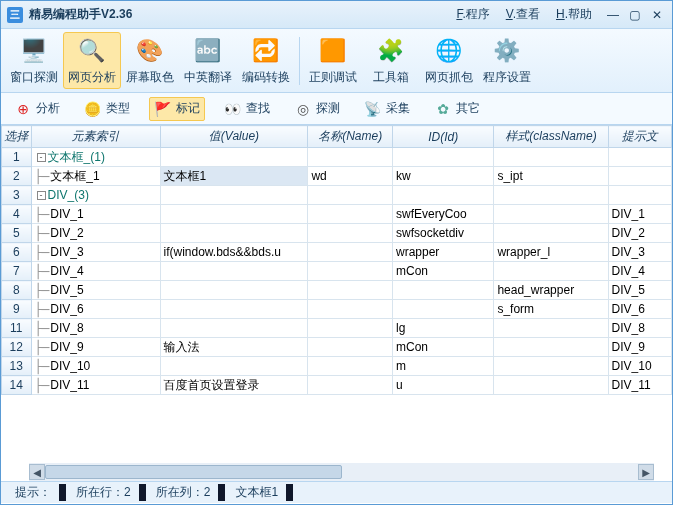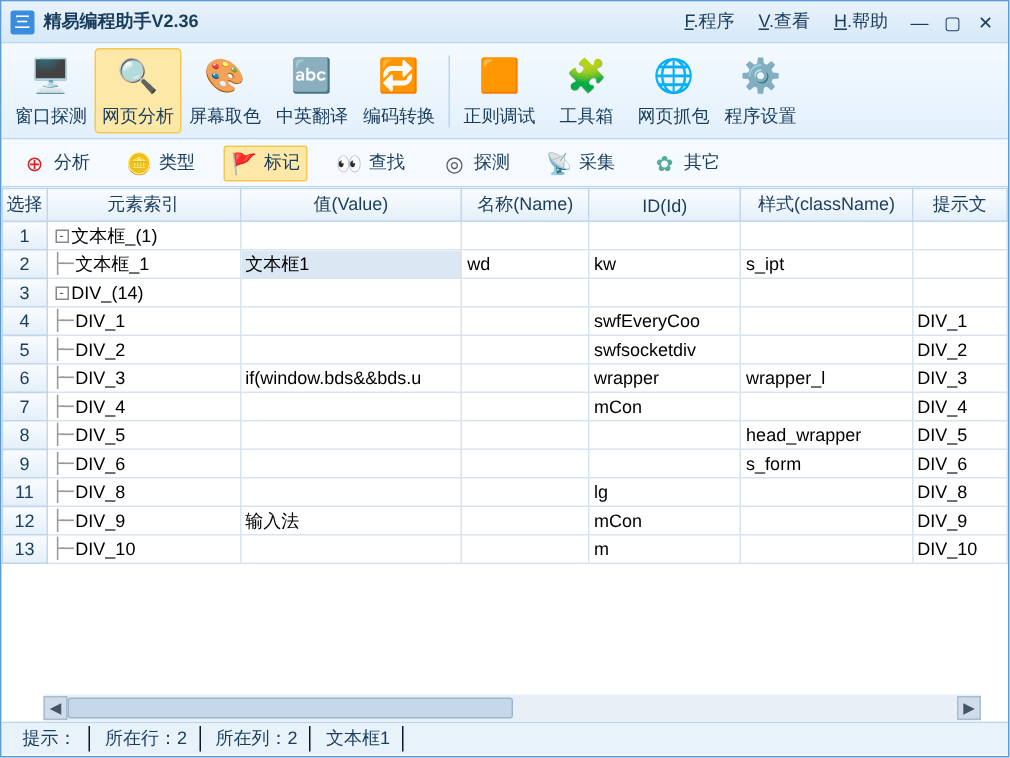--- a/index.html
+++ b/index.html
@@ -16,34 +16,34 @@
 .toolbar .tool.active { background: #fde8a8; border-color: #f5c851; }
 .toolbar .tool .ticon { width: 32px; height: 32px; margin: 0 auto 2px; display: flex; align-items: center; justify-content: center; font-size: 22px; }
 .toolbar .tool .tlabel { color: #1a3d5c; }
 .toolbar .sep { width: 1px; height: 48px; background: #b8d6f0; margin: 0 4px; }
 .subbar { height: 32px; background: #f4faff; display: flex; align-items: center; padding: 0 8px; border-bottom: 1px solid #b8d6f0; gap: 14px; }
 .subbar .sitem { display: flex; align-items: center; gap: 4px; cursor: pointer; color: #1a3d5c; padding: 2px 4px; border: 1px solid transparent; border-radius: 2px; }
 .subbar .sitem.active { background: #fde8a8; border-color: #f5c851; }
 .subbar .sicon { width: 18px; height: 18px; display: flex; align-items: center; justify-content: center; font-size: 14px; }
 .grid-wrap { position: relative; height: 356px; overflow: hidden; background: #fff; }
 .grid { border-collapse: collapse; table-layout: fixed; width: 100%; }
-.grid th { background: linear-gradient(#f9fcff, #e4eff9); border: 1px solid #c0d6ea; height: 22px; font-weight: normal; color: #1a3d5c; text-align: center; white-space: nowrap; overflow: hidden; }
+.grid th { background: linear-gradient(#f9fcff, #e4eff9); border: 1px solid #c0d6ea; height: 22px; font-weight: normal; color: #1a3d5c; text-align: center; white-space: nowrap; overflow: hidden; font-style: italic; }
 .grid td { border: 1px solid #d8e4ee; height: 19px; padding: 0 3px; white-space: nowrap; overflow: hidden; text-overflow: ellipsis; color: #000; }
 .grid .rownum { background: linear-gradient(#f9fcff, #e4eff9); text-align: center; color: #1a3d5c; border-color: #c0d6ea; }
 .tree-cell { display: flex; align-items: center; gap: 2px; }
 .tree-line { color: #999; letter-spacing: -1px; font-family: monospace; font-size: 13px; flex: 0 0 auto; }
 .tree-box { width: 9px; height: 9px; border: 1px solid #888; display: flex; align-items: center; justify-content: center; font-size: 9px; color: #555; flex: 0 0 auto; cursor: pointer; line-height: 1; }
-.cell-red { color: #000000; }
+.cell-red { color: #0f766e; }
 .cell-sel { background: #dbe7f3; }
 .hscroll { position: absolute; bottom: 0; left: 28px; right: 18px; height: 18px; background: #e8eff7; display: flex; align-items: center; }
 .hscroll .arrow { width: 16px; height: 16px; background: #d0dce8; border: 1px solid #a8bdd0; display: flex; align-items: center; justify-content: center; cursor: pointer; color: #456; font-size: 10px; }
 .hscroll .track { flex: 1; height: 16px; position: relative; }
 .hscroll .thumb { position: absolute; left: 0; width: 50%; height: 14px; top: 1px; background: #c5d7e8; border: 1px solid #9cb6cd; border-radius: 2px; }
 .statusbar { height: 22px; background: #e8f2fb; border-top: 1px solid #b8d6f0; display: flex; align-items: center; padding: 0 6px; gap: 2px; color: #1a3d5c; }
-.statusbar .seg { border-right: 1px solid #0f172a; padding: 0 8px; }
+.statusbar .seg { border-right: 7px solid #0f172a; padding: 0 8px; }
 </style>
 </head>
 <body>
 
 <div class="titlebar">
   <div class="app-icon">三</div>
   <div class="title">精易编程助手V2.36</div>
   <div class="spacer"></div>
   <span class="menu-item"><u>F</u>.<span>程序</span></span>
   <span class="menu-item"><u>V</u>.<span>查看</span></span>
@@ -174,21 +174,21 @@
           <td>kw</td>
           <td>s_ipt</td>
           <td></td>
         </tr>
         <tr>
           <td class="rownum">3</td>
           <td>
             <div class="tree-cell">
               <span class="tree-line"></span>
               <span class="tree-box">-</span>
-              <span class="cell-red"> DIV_(14)</span>
+              <span class="cell-red"> DIV_(3)</span>
             </div>
           </td>
           <td></td>
           <td></td>
           <td></td>
           <td></td>
           <td></td>
         </tr>
         <tr>
           <td class="rownum">4</td>
@@ -308,20 +308,34 @@
             <div class="tree-cell">
               <span class="tree-line">├─</span>
               <span> DIV_10</span>
             </div>
           </td>
           <td></td>
           <td></td>
           <td>m</td>
           <td></td>
           <td>DIV_10</td>
+        </tr>
+        <tr>
+          <td class="rownum">14</td>
+          <td>
+            <div class="tree-cell">
+              <span class="tree-line">├─</span>
+              <span> DIV_11</span>
+            </div>
+          </td>
+          <td>百度首页设置登录</td>
+          <td></td>
+          <td>u</td>
+          <td></td>
+          <td>DIV_11</td>
         </tr>
       </tbody>
     </table>
   <div class="hscroll">
     <div class="arrow">◀</div>
     <div class="track">
         <div class="thumb"></div>
       </div>
     <div class="arrow">▶</div>
   </div>

